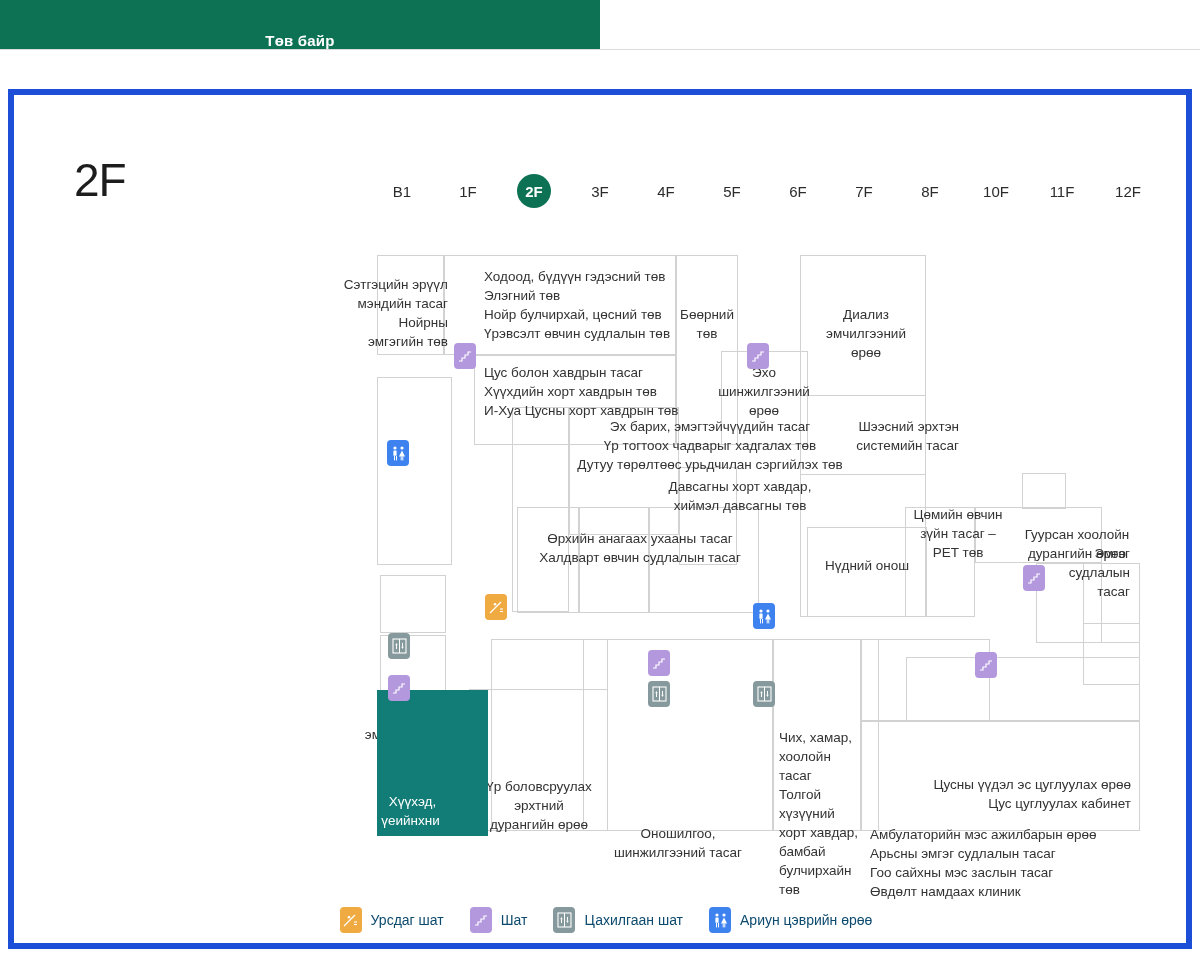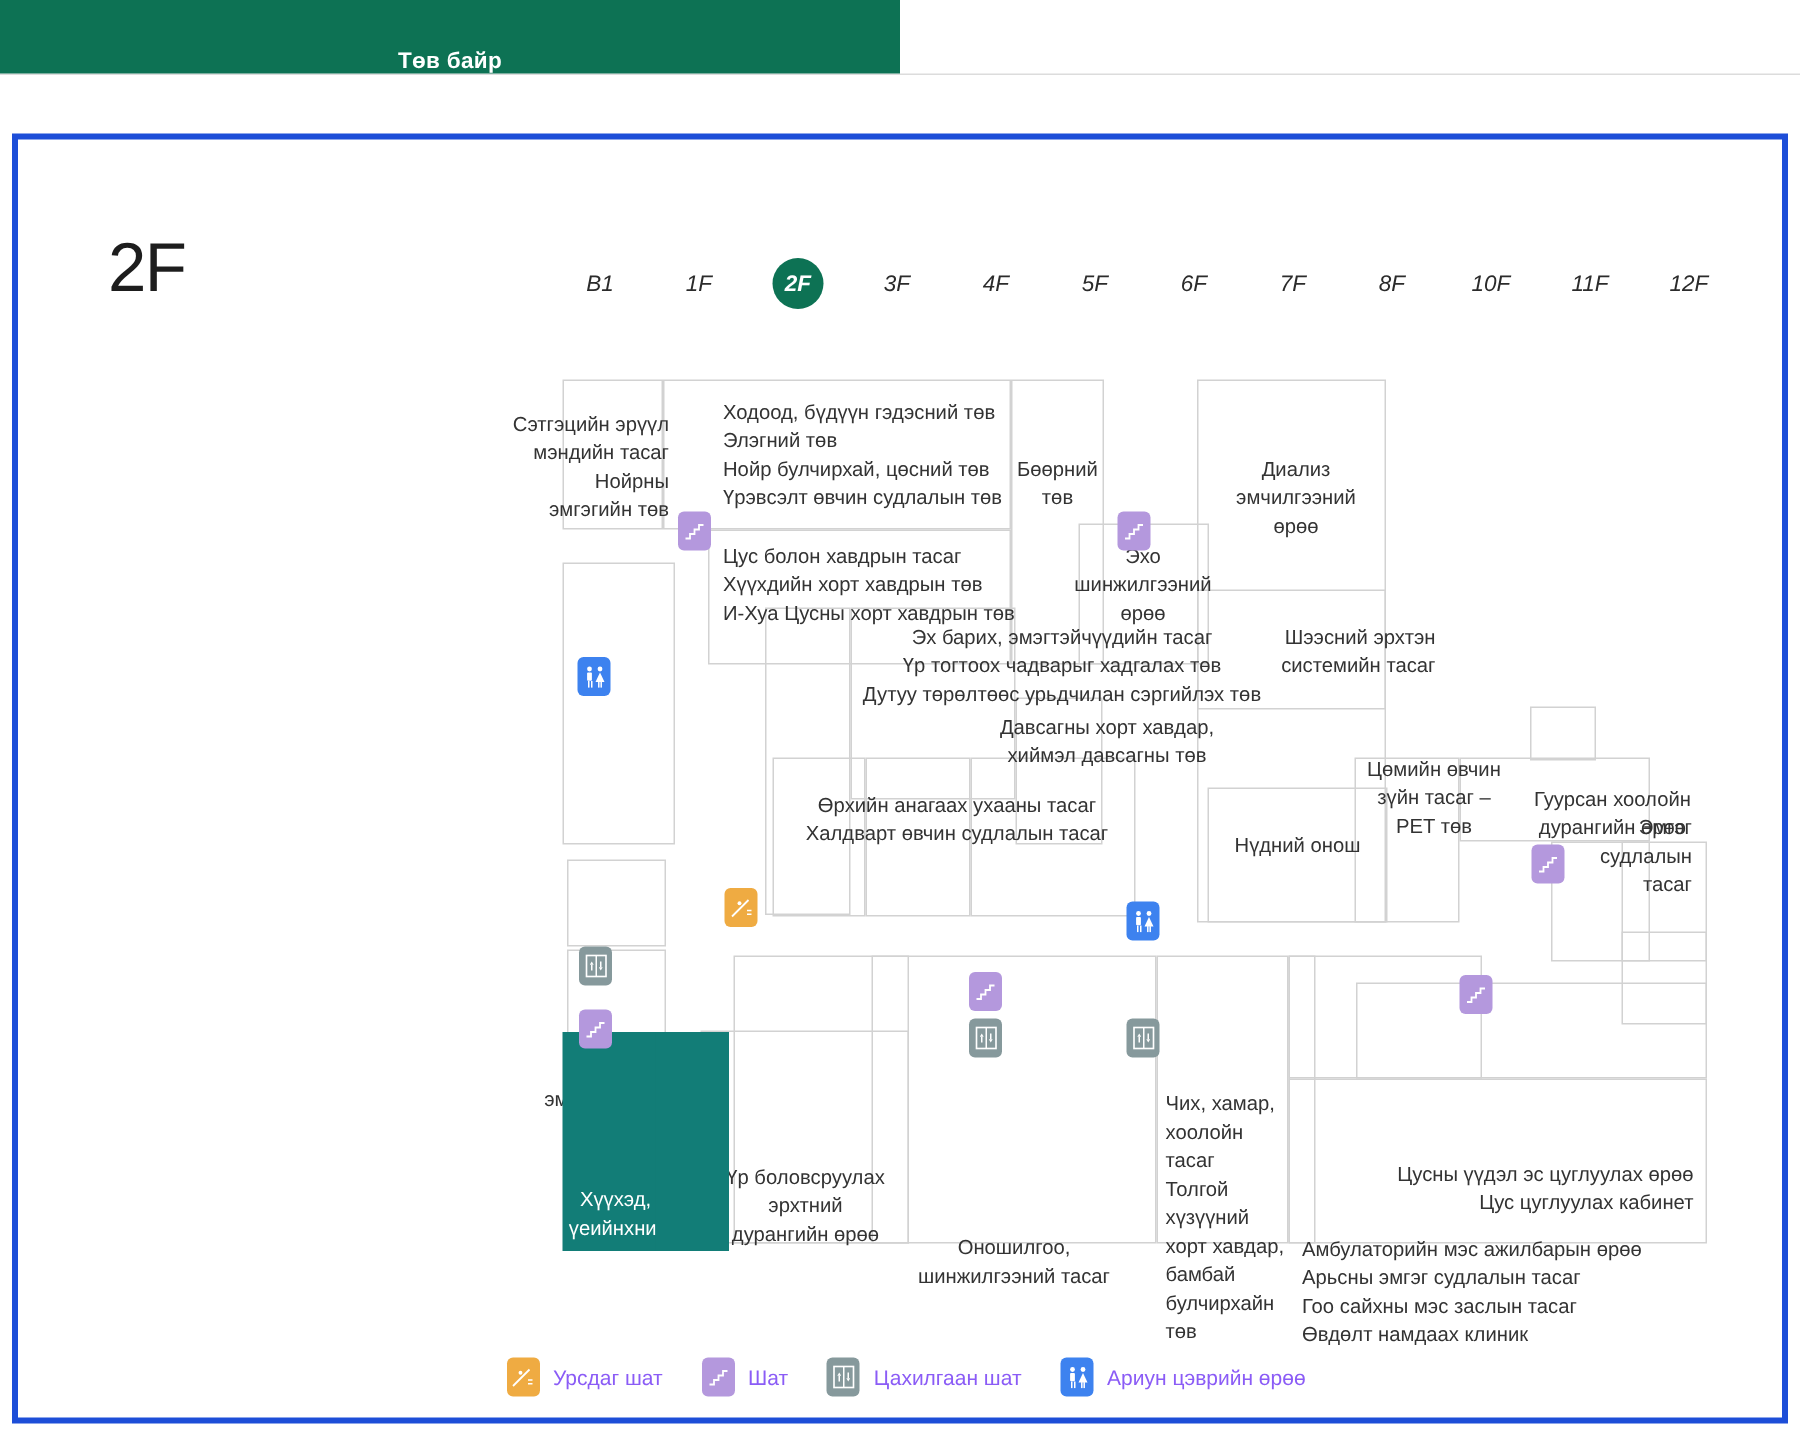--- a/index.html
+++ b/index.html
@@ -16,30 +16,30 @@
   .tab{
     flex:0 0 600px;height:49px;display:flex;align-items:flex-end;justify-content:center;
     font-size:15px;letter-spacing:.2px;box-sizing:border-box;cursor:pointer;
   }
   .tab.active{background:#0d7254;color:#ffffff;font-weight:600;}
   .tab.inactive{background:#ffffff;color:#555;border-left:1px solid #e3e3e3;}
 
   
   .panel{
     position:absolute;left:8px;top:89px;width:1184px;height:860px;
-    border:4px solid #1d4ed8;box-sizing:border-box;background:#fff;
+    border:6px solid #1d4ed8;box-sizing:border-box;background:#fff;
   }
   .floor-big{
     position:absolute;left:60px;top:62px;font-size:46px;font-weight:400;color:#1d1d1d;
     letter-spacing:-1px;line-height:1;
   }
   .floor-list{position:absolute;left:355px;top:78px;display:flex;align-items:center;gap:0;}
   .floor-item{
     width:66px;text-align:center;font-size:15px;color:#2b2b2b;cursor:pointer;
-    display:flex;align-items:center;justify-content:center;height:36px;font-style:italic;
+    display:flex;align-items:center;justify-content:center;height:36px;
   }
   .floor-item .pill{
     display:inline-flex;align-items:center;justify-content:center;
     min-width:34px;height:34px;border-radius:50%;
   }
   .floor-item.selected .pill{background:#0d7254;color:#fff;font-weight:600;}
 
   
   .plan{position:absolute;left:0;top:0;width:1184px;height:860px;}
   .rm{
@@ -71,21 +71,21 @@
   .ic-elevator{background:#86999c;}
   .ic-restroom{background:#3d82ef;}
 
   
   .legend{position:absolute;left:0;top:812px;width:1184px;display:flex;
     align-items:center;justify-content:center;gap:26px;}
   .lg-item{display:flex;align-items:center;gap:9px;}
   .lg-item .lg-box{
     width:22px;height:26px;border-radius:4px;display:flex;align-items:center;justify-content:center;
   }
-  .lg-item .lg-text{font-size:14px;color:#8b5cf6;}
+  .lg-item .lg-text{font-size:14px;color:#0c4a6e;}
 </style>
 </head>
 <body>
 
 <div class="tabs">
   <div class="tab active">
     <span>Төв байр</span>
   </div>
 </div>
 

